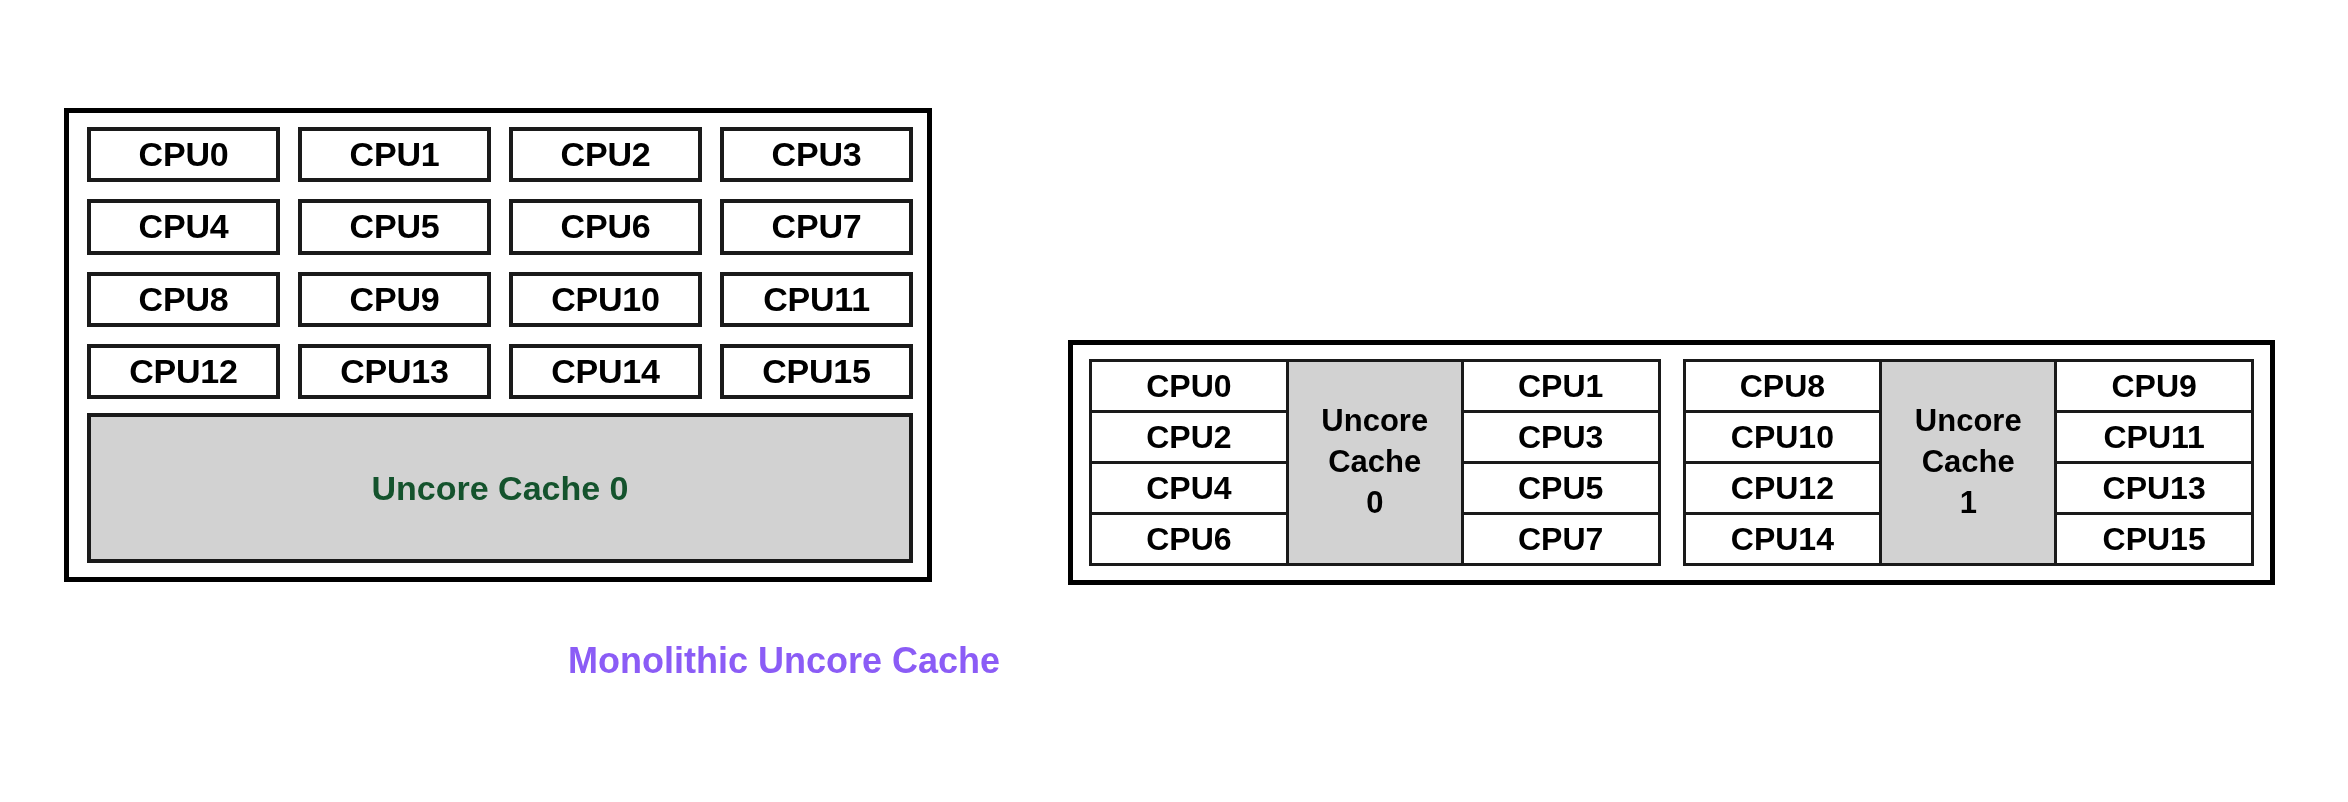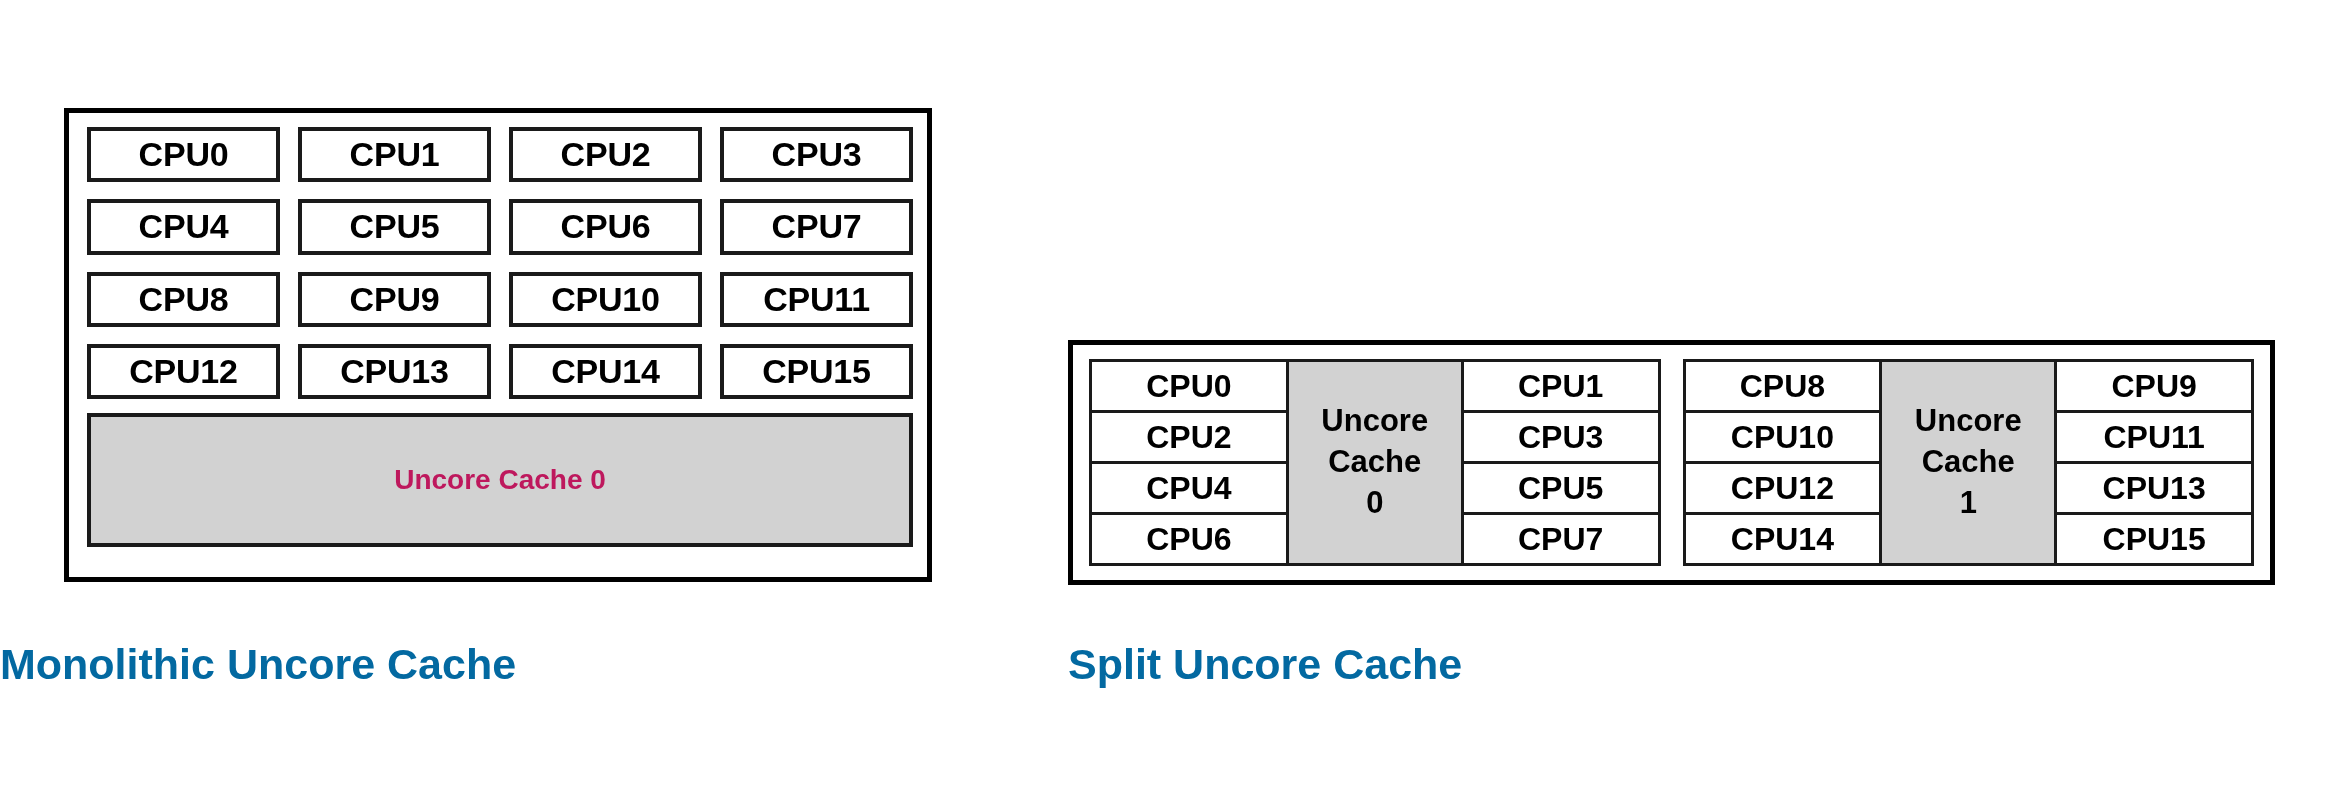--- a/index.html
+++ b/index.html
@@ -62,30 +62,30 @@
     font-size: 34px;
     font-weight: bold;
     color: #000000;
     letter-spacing: -0.2px;
   }
   #monolithic-uncore {
     position: absolute;
     left: 18px;
     top: 300px;
     width: 826px;
-    height: 134px;
+    height: 150px;
     box-sizing: border-box;
     border: 4px solid #1a1a1a;
     background: #d2d2d2;
     display: flex;
     align-items: center;
     justify-content: center;
-    font-size: 28px;
-    font-weight: bold;
-    color: #be185d;
+    font-size: 34px;
+    font-weight: bold;
+    color: #14532d;
   }
 
   
   #split-diagram {
     position: absolute;
     left: 1068px;
     top: 320px;
     width: 1207px;
     height: 245px;
   }
@@ -141,24 +141,24 @@
     margin-left: -3px;
     margin-right: -3px;
     position: relative;
     z-index: 2;
   }
   .split-uncore span { display: block; text-align: left; }
 
   
   .caption {
     position: absolute;
-    font-size: 43px;
-    font-weight: bold;
-    color: #0369a1;
-    text-align: left;
+    font-size: 36px;
+    font-weight: bold;
+    color: #8b5cf6;
+    text-align: right;
     white-space: nowrap;
     font-stretch: condensed;
   }
   #caption-monolithic {
     left: 0px;
     top: 640px;
     width: 1000px;
   }
   #caption-split {
     left: 1068px;
@@ -237,15 +237,14 @@
           <div class="cpu-cell-s">CPU13</div>
           <div class="cpu-cell-s">CPU15</div>
         </div>
       </div>
 
     </div>
   </div>
 
   <div class="caption" id="caption-monolithic">Monolithic Uncore Cache</div>
 
-  <div class="caption" id="caption-split">Split Uncore Cache</div>
 
 </div>
 
 </body></html>

